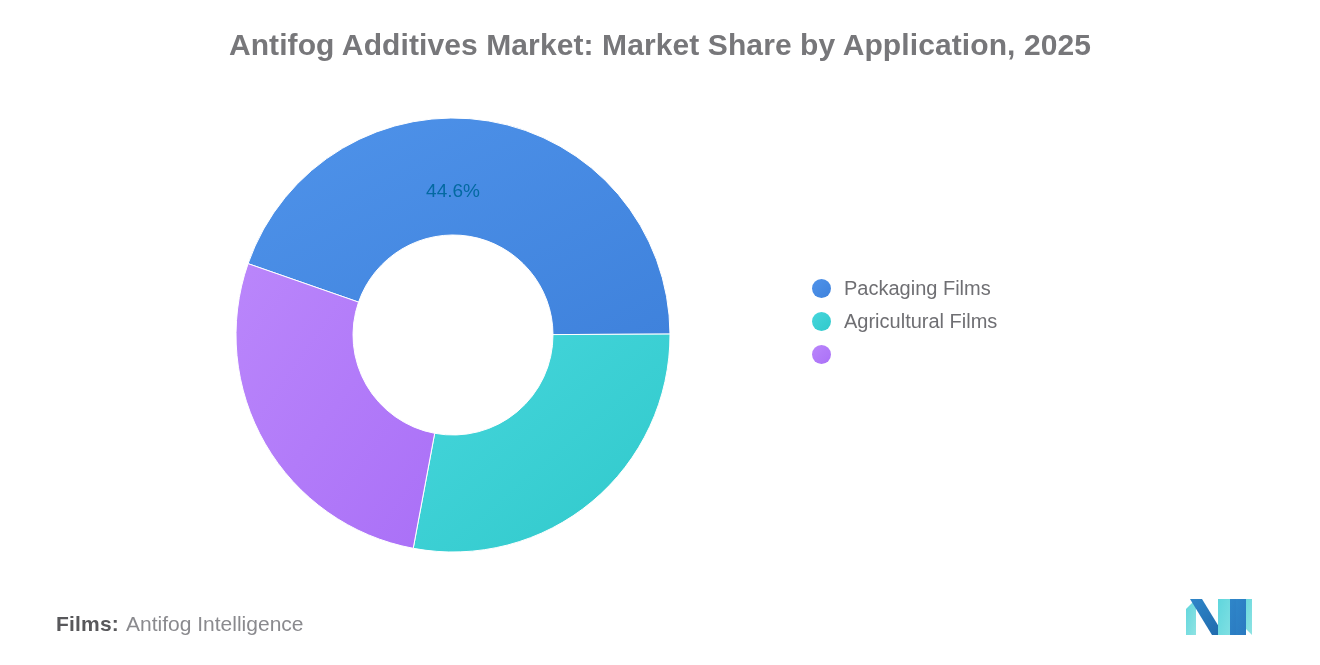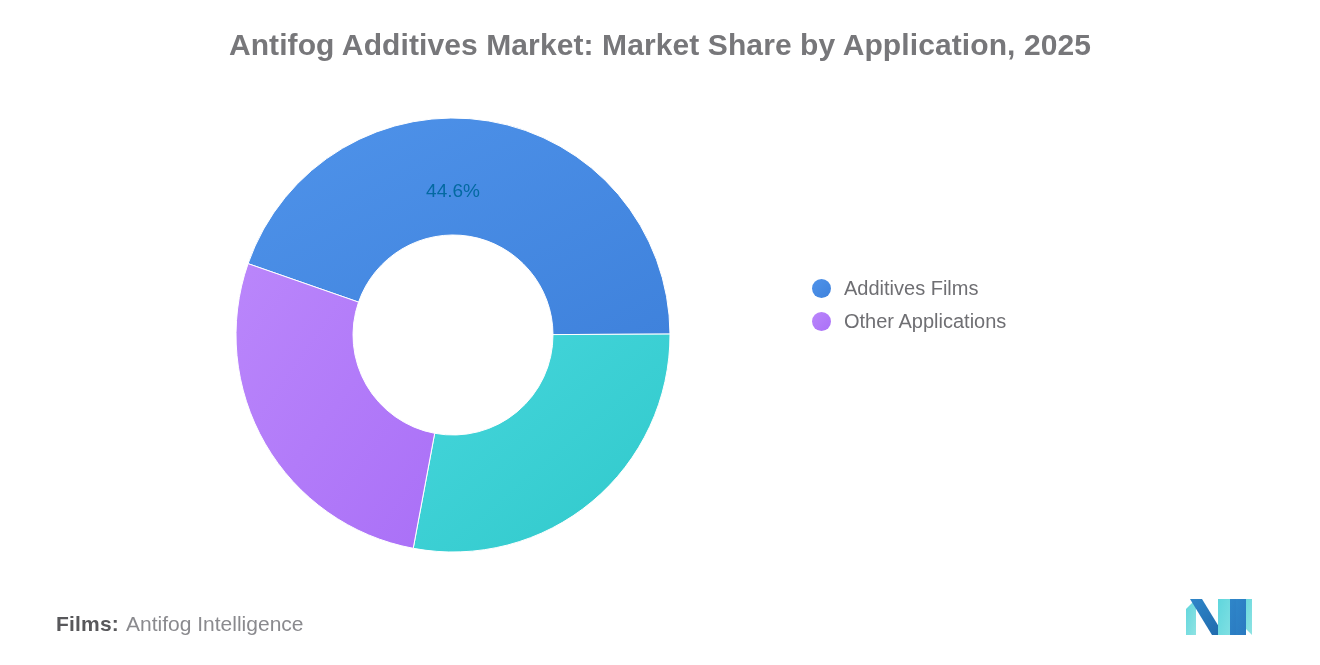--- a/index.html
+++ b/index.html
@@ -139,25 +139,28 @@
       </g>
   </svg>
   <div id="slice-label-0">
     <span class="lbl">44.6%</span>
   </div>
 </div>
 
 <div id="legend">
   <div class="legend-row">
     <span class="legend-swatch" style="background:linear-gradient(135deg,#4f93ea,#3f82dc)"></span>
-    <span class="legend-text">Additives Films</span>
+    <span class="legend-text">Packaging Films</span>
+  </div>
+  <div class="legend-row">
+    <span class="legend-swatch" style="background:linear-gradient(135deg,#46d6dc,#30c9cb)"></span>
+    <span class="legend-text">Agricultural Films</span>
   </div>
   <div class="legend-row">
     <span class="legend-swatch" style="background:linear-gradient(135deg,#ba86fb,#aa70f7)"></span>
-    <span class="legend-text">Other Applications</span>
   </div>
 </div>
 
 <div id="source-line">
   <span id="source-label">Films:</span><span id="source-value">Antifog Intelligence</span>
 </div>
 
 <div id="brand-logo">
   <svg viewBox="0 0 70 40" width="70" height="40">
     <defs>

